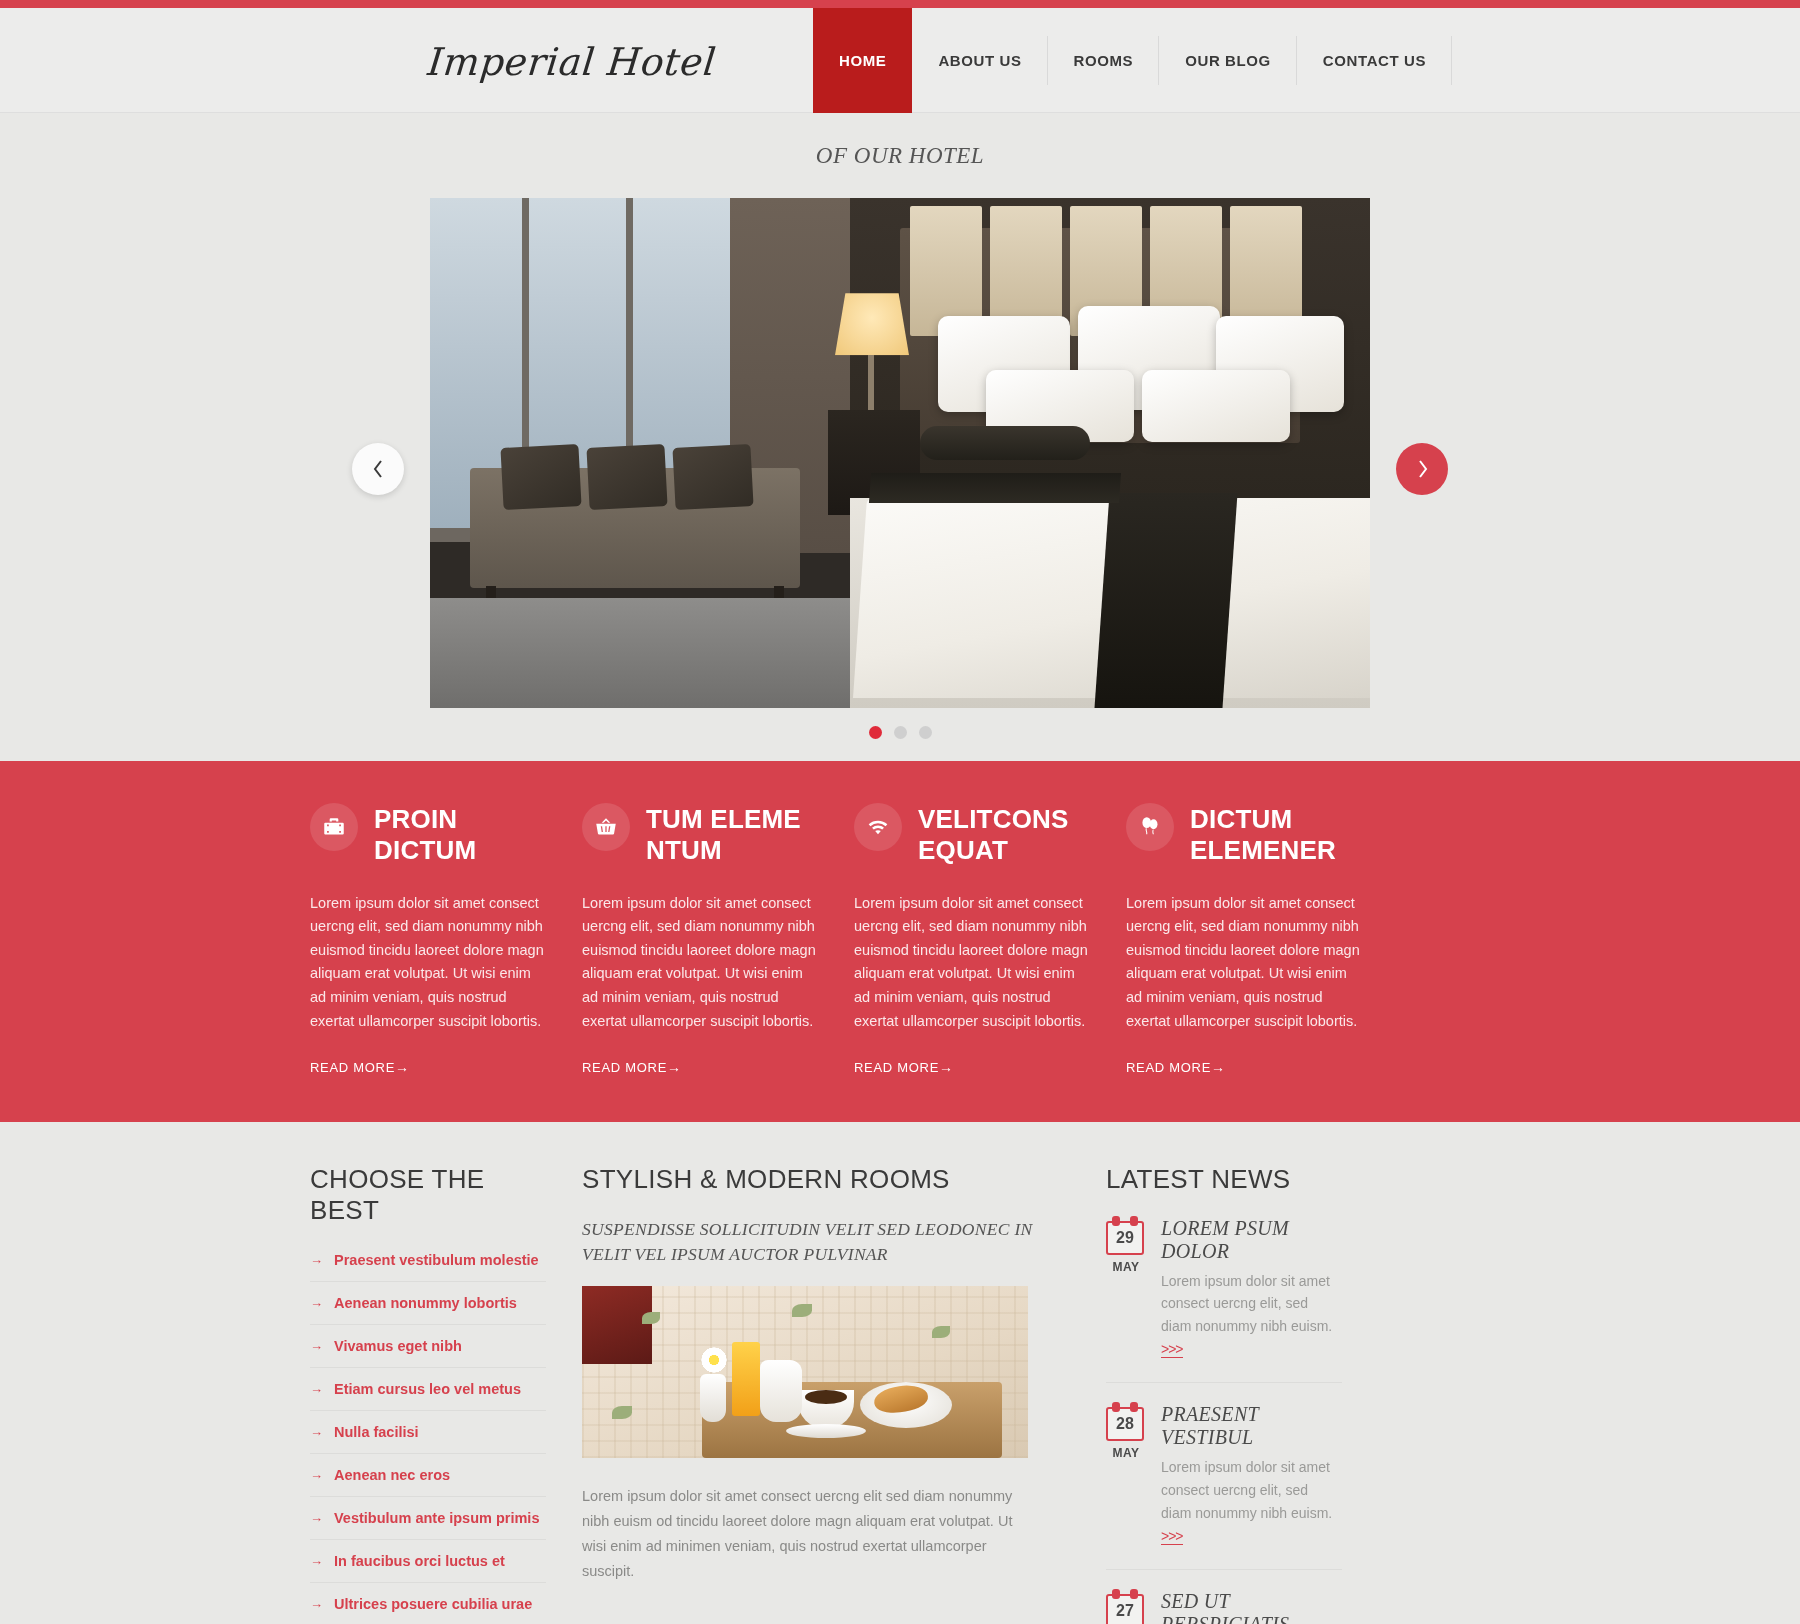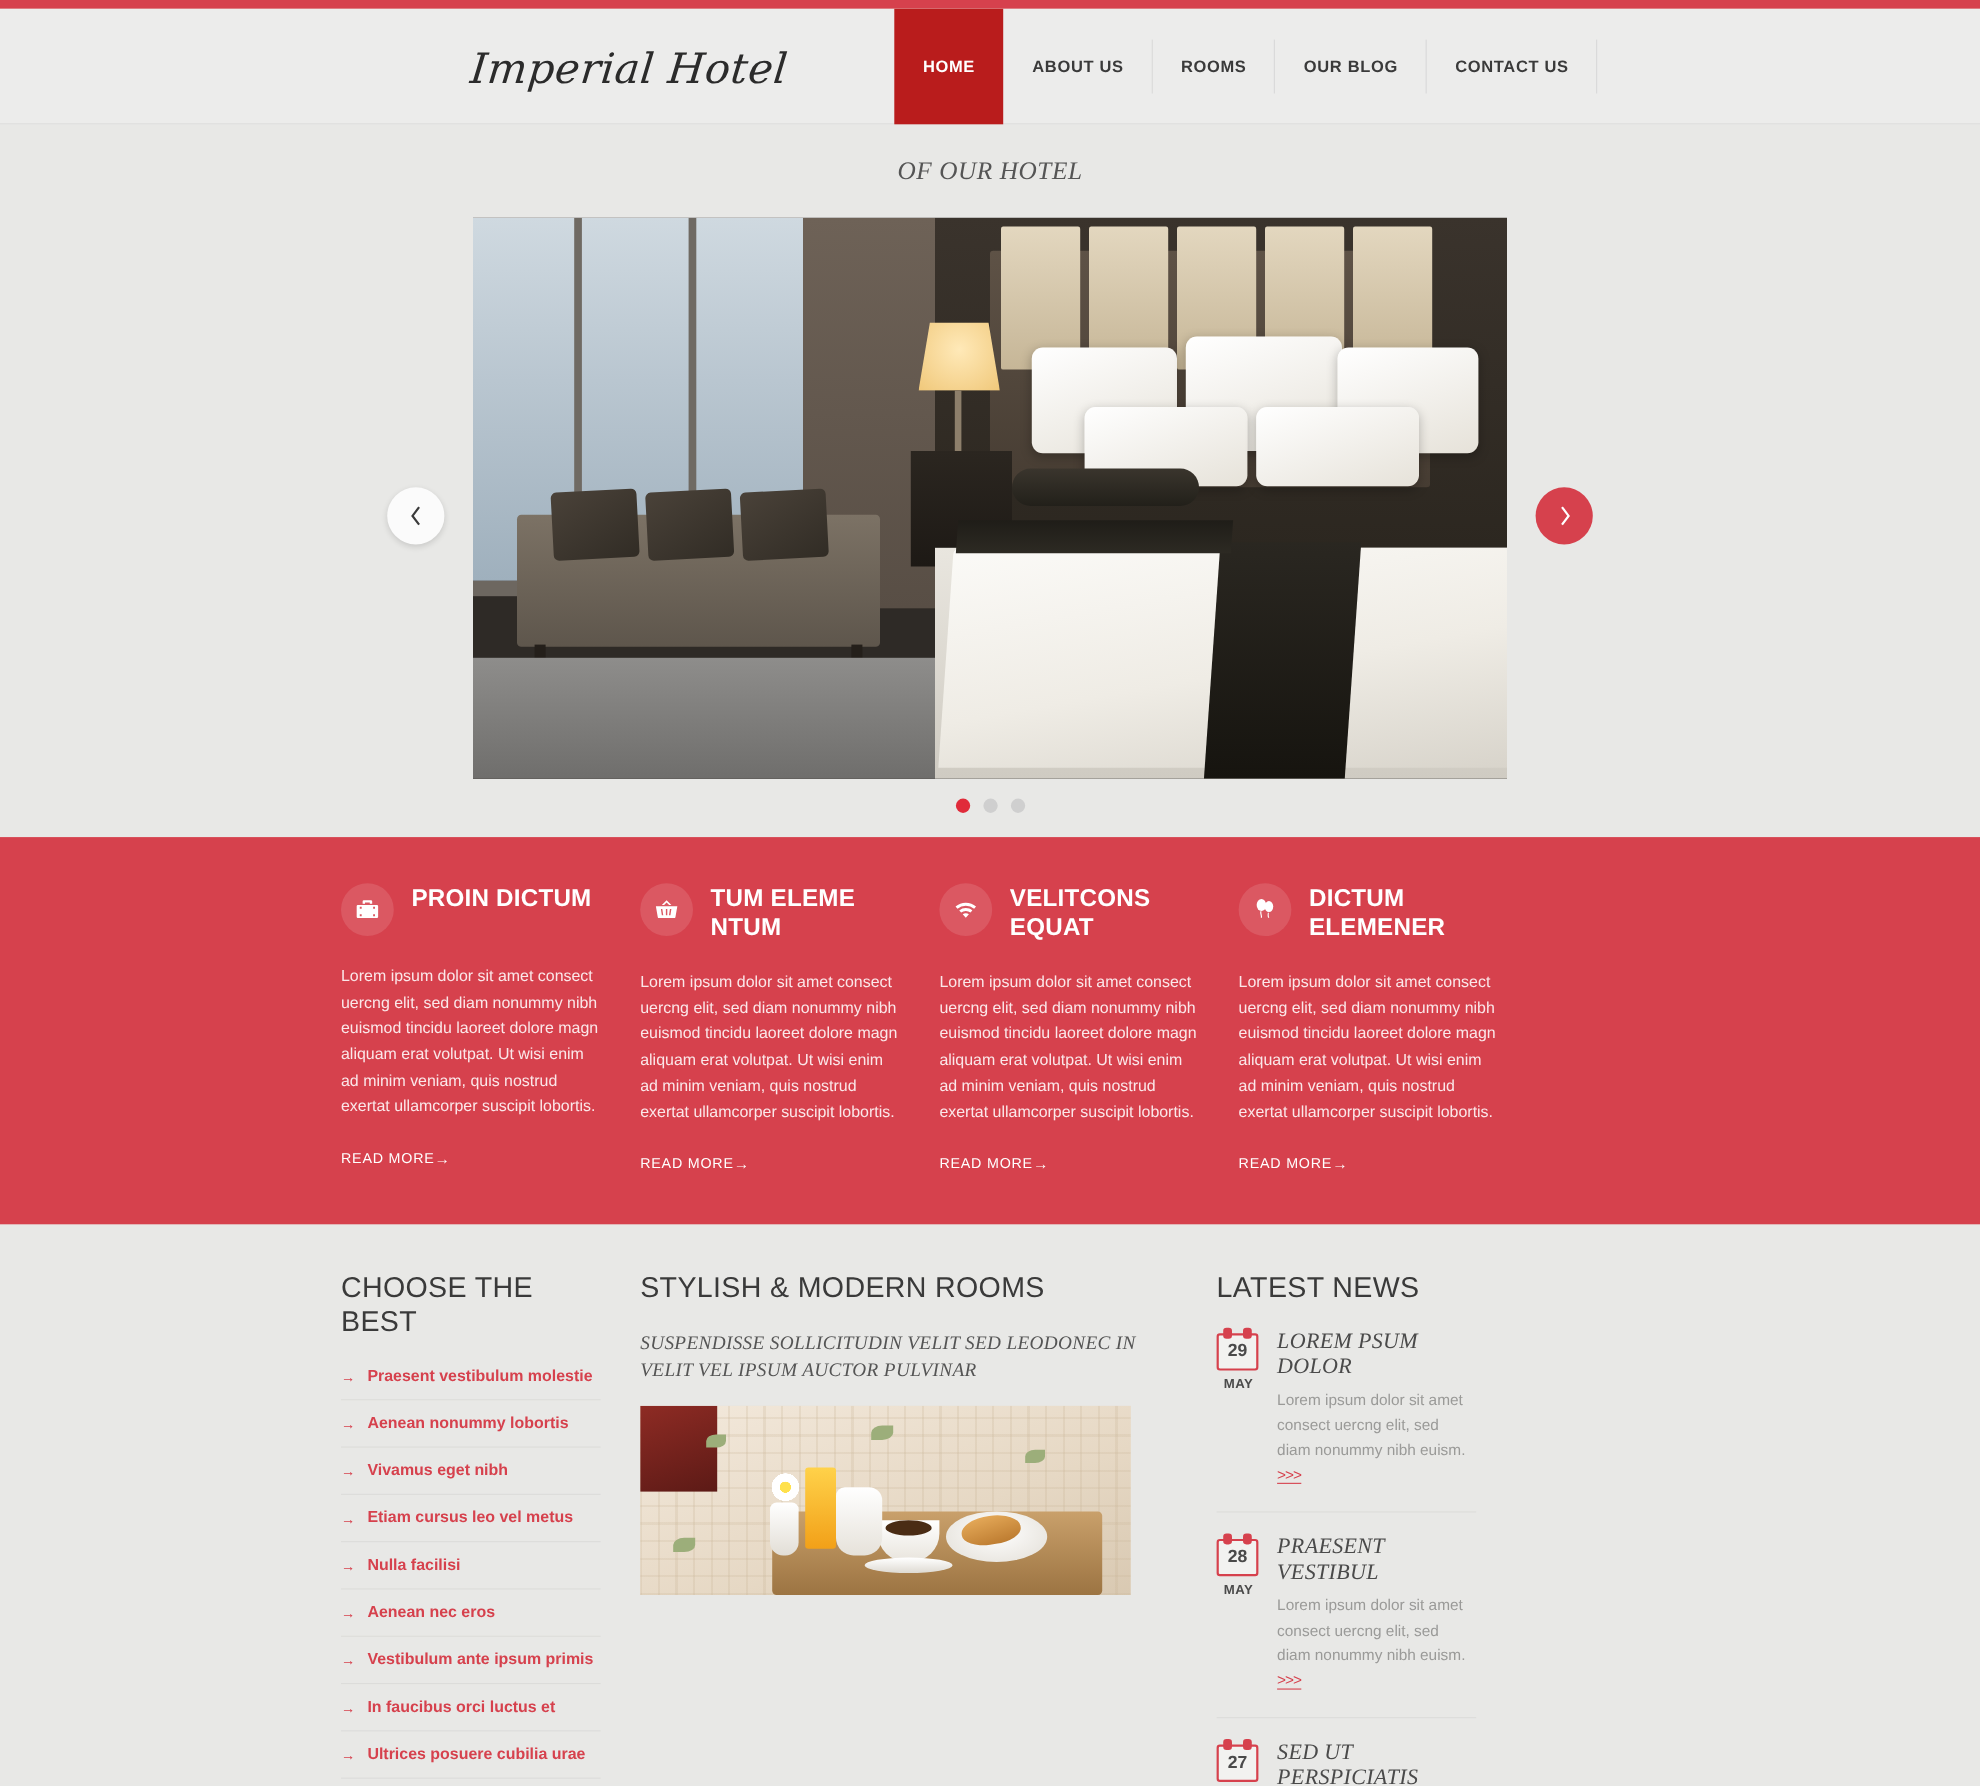--- a/index.html
+++ b/index.html
@@ -254,21 +254,21 @@
   .feature-head { display: flex; align-items: flex-start; gap: 16px; }
   .feature-icon {
     flex: 0 0 auto;
     width: 48px; height: 48px;
     border-radius: 50%;
     background: rgba(255,255,255,0.12);
     display: flex; align-items: center; justify-content: center;
   }
   .feature-icon svg { width: 26px; height: 26px; fill: #ffffff; }
   .feature-title {
-    font-size: 22px;
+    font-size: 26px;
     font-weight: bold;
     color: #ffffff;
     line-height: 1.18;
     letter-spacing: 0.2px;
     padding-top: 1px;
   }
   .feature-body {
     margin-top: 26px;
     font-size: 14.5px;
     line-height: 1.63;
@@ -675,20 +675,21 @@
       <div class="bf-croiss"></div>
       <div class="bf-cup"></div>
       <div class="bf-coffee"></div>
       <div class="bf-saucer"></div>
       <div class="bf-jug"></div>
       <div class="bf-juice"></div>
       <div class="bf-vase"></div>
       <div class="bf-flower"></div>
     </div>
 
+    <div class="mid-p">Lorem ipsum dolor sit amet consect uercng elit sed diam nonummy nibh euism od tincidu laoreet dolore magn aliquam erat volutpat. Ut wisi enim ad minimen veniam, quis nostrud exertat ullamcorper suscipit.</div>
 
   </div>
 
   <div class="col-right">
     <div class="sec-title">LATEST NEWS</div>
 
     <div class="news-item">
       <div class="cal">
         <div class="cal-box">
             <span class="cal-day">29</span>

